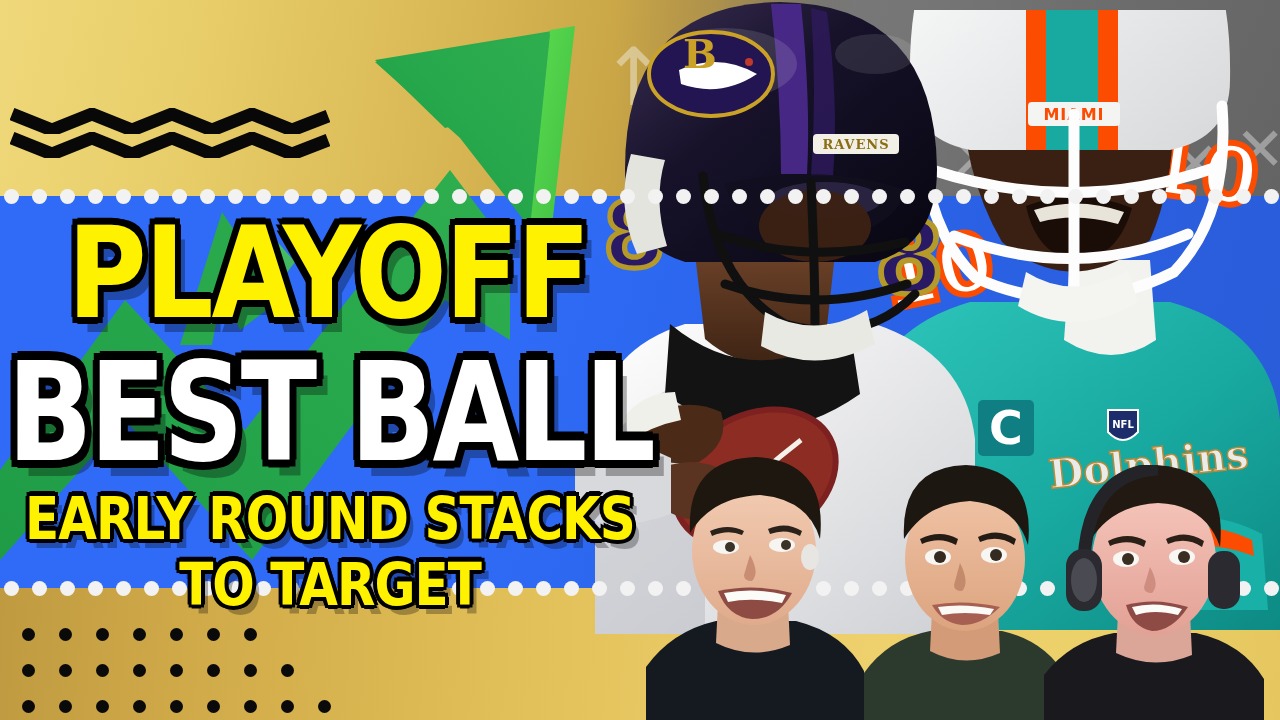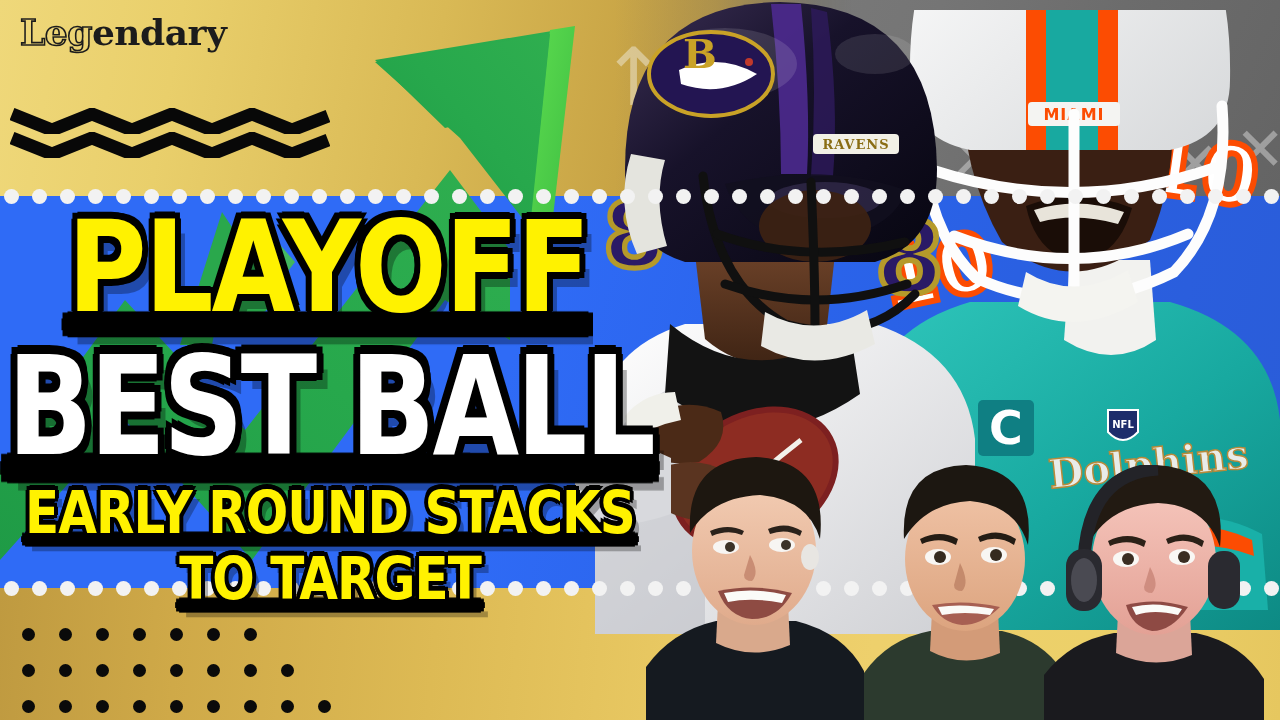--- a/index.html
+++ b/index.html
@@ -94,21 +94,21 @@
   .host3{ left:1040px; width:235px; height:255px; }
 
   
   .dotgrid{ position:absolute; left:22px; top:628px; z-index:7; }
   .dotgrid i{
     position:absolute; width:13px; height:13px; border-radius:50%;
     background:#0a0a0a; display:block;
   }
 
   
-  .titles{ position:absolute; left:0; top:204px; width:660px; z-index:10;text-decoration:underline; }
+  .titles{ position:absolute; left:0; top:210px; width:660px; z-index:10; }
   .t-line{
     font-family:"DejaVu Sans", sans-serif;
     font-weight:700;
     text-align:center;
     white-space:nowrap;
     line-height:1;
   }
   .t-playoff{
     font-size:108px; color:#fff200; letter-spacing:-2px;
     transform:scaleY(1.18); transform-origin:center top;
@@ -464,23 +464,20 @@
     <span style="left:1096px"></span>
       <span style="left:1124px"></span>
       <span style="left:1152px"></span>
     <span style="left:1180px"></span>
       <span style="left:1208px"></span>
       <span style="left:1236px"></span>
     <span style="left:1264px"></span>
   </div>
 
   <div class="logo">
-    <div class="logo-line">
-      <span class="hollow">Leg</span><span>endary</span>
-    </div>
   </div>
 
   <svg class="zigzag zz1" width="320" height="26" viewBox="0 0 320 26">
     <polyline points="2,6 42,22 82,6 122,22 162,6 202,22 242,6 282,22 318,8" fill="none" stroke="#080808" stroke-width="13" stroke-linejoin="miter"></polyline>
   </svg>
   <svg class="zigzag zz2" width="320" height="26" viewBox="0 0 320 26">
     <polyline points="2,6 42,22 82,6 122,22 162,6 202,22 242,6 282,22 318,8" fill="none" stroke="#080808" stroke-width="13" stroke-linejoin="miter"></polyline>
   </svg>
 
   <svg class="host host1" viewBox="0 0 230 265">

